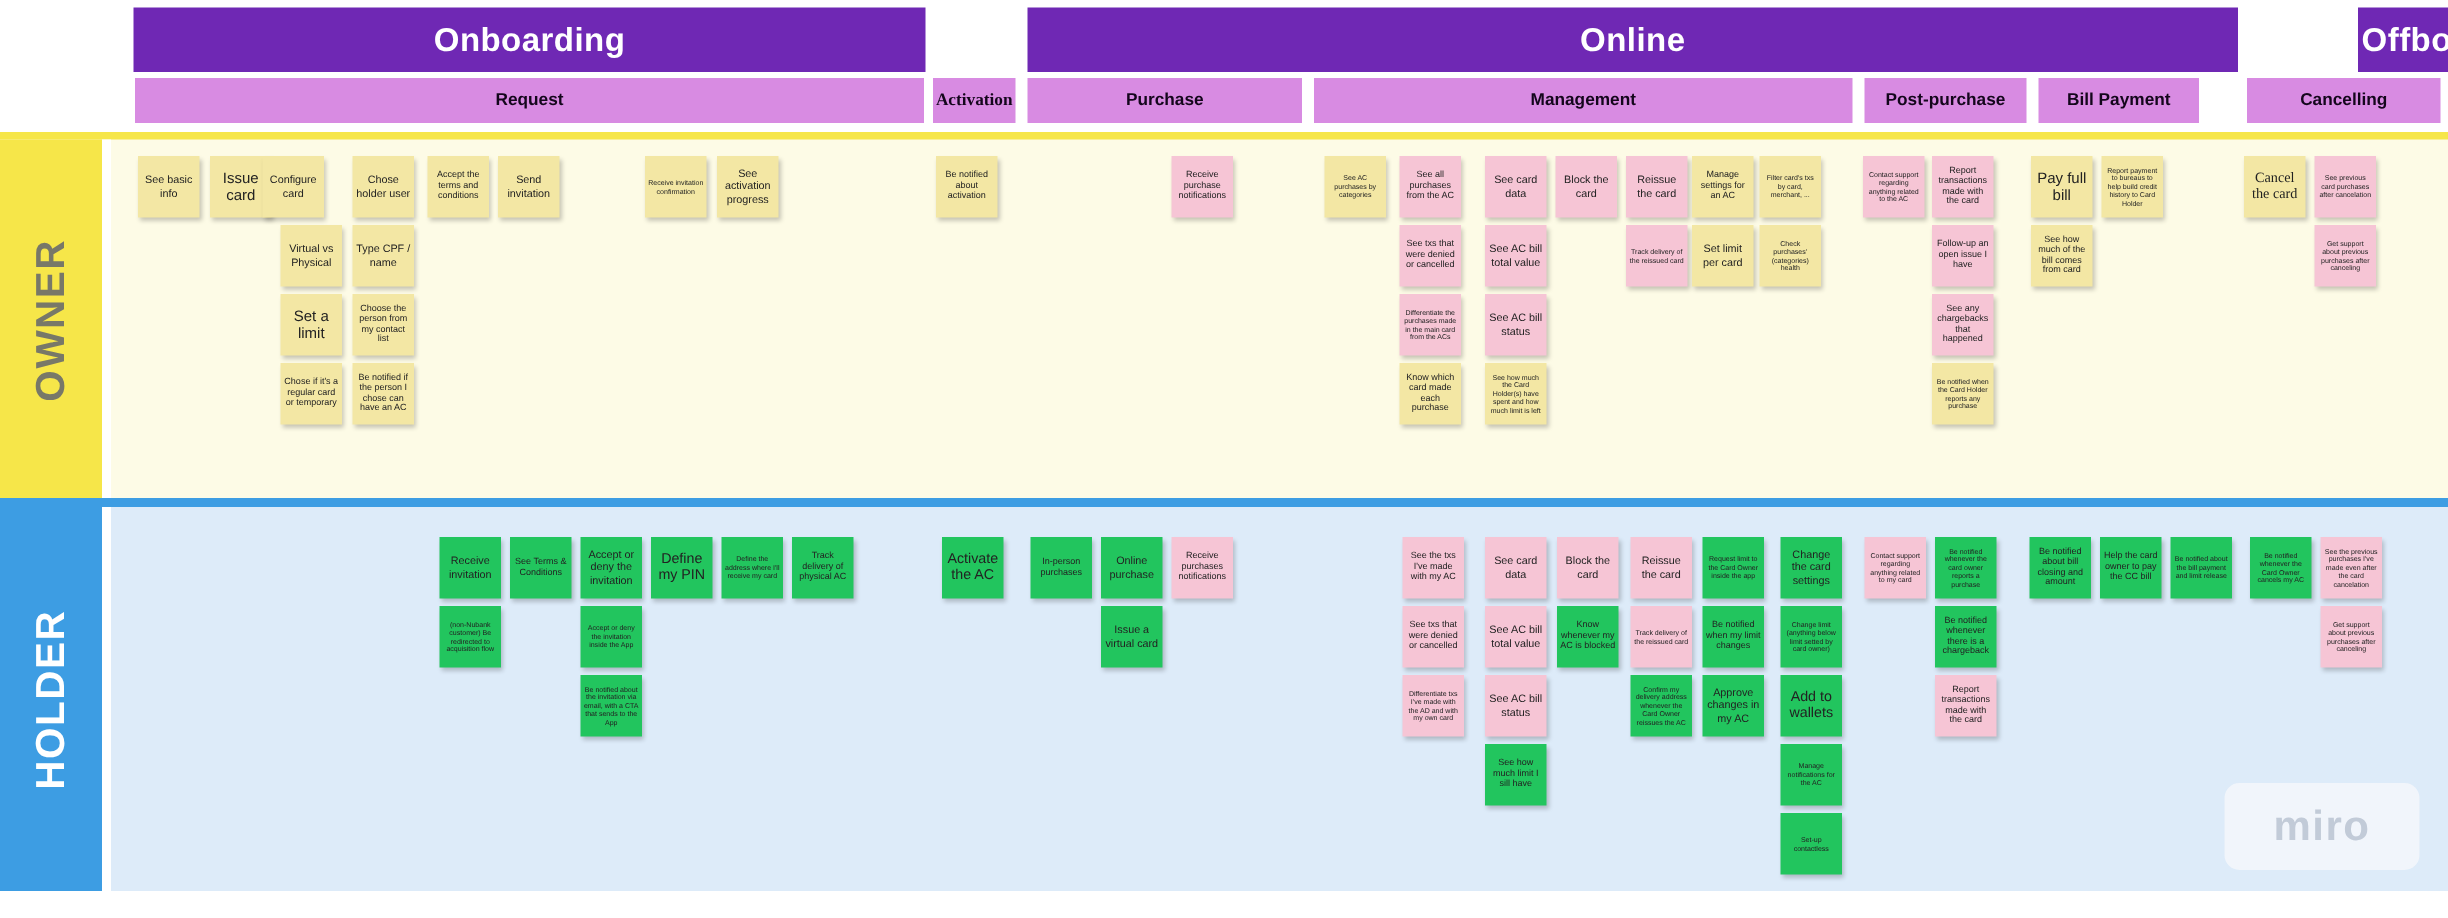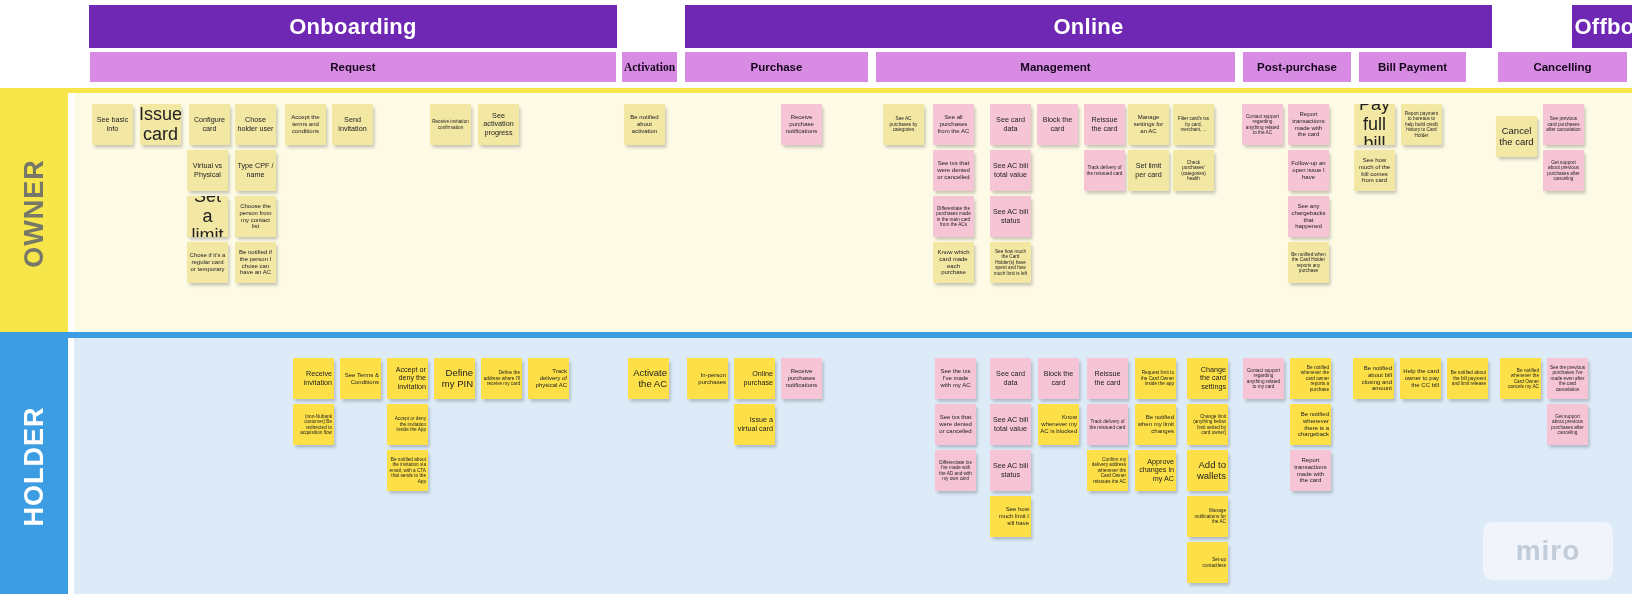--- a/index.html
+++ b/index.html
@@ -32,22 +32,22 @@
   }
   .lane-gap{position:absolute;left:68px;top:0;bottom:0;width:6px;background:#ffffff;}
   .sticky{
     position:absolute;width:41px;height:41px;box-sizing:border-box;padding:2px;
     display:flex;align-items:center;justify-content:center;text-align:center;
     color:#222222;line-height:1.14;overflow:hidden;
     box-shadow:1.5px 2.5px 3px rgba(0,0,0,0.22);
   }
   .c-yellow{background:#f3e7a4;}
   .c-pink{background:#f6c5d5;}
-  .c-blue{background:#fde047;text-align:right;}
-  .s-xl{font-size:18px;line-height:1.1;}
+  .c-blue{background:#22c55e;}
+  .s-xl{font-size:10px;line-height:1.1;}
   .s-lg{font-size:9.5px;}
   .s-md{font-size:7.2px;}
   .s-sm{font-size:6px;}
   .s-xs{font-size:4.7px;}
   .miro{
     position:absolute;left:1483px;top:522px;width:130px;height:58px;border-radius:10px;
     background:rgba(244,247,251,0.85);display:flex;align-items:center;justify-content:center;
     color:#c2cbd8;font-size:28px;font-weight:bold;letter-spacing:1px;
   }
 </style>
@@ -80,21 +80,21 @@
       <div class="stage" style="left: 622px; width: 55px; font-family: Liberation Serif, serif;">Activation</div>
       <div class="stage" style="left: 685px; width: 183px;">Purchase</div>
       <div class="stage" style="left: 876px; width: 359px;">Management</div>
       <div class="stage" style="left: 1243px; width: 108px;">Post-purchase</div>
       <div class="stage" style="left: 1359px; width: 107px;">Bill Payment</div>
       <div class="stage" style="left: 1498px; width: 129px;">Cancelling</div>
     </div>
   <div id="stickies">
       <div class="sticky c-yellow s-md" style="left: 92px; top: 104px;">See basic info</div>
       <div class="sticky c-yellow s-xl" style="left: 140px; top: 104px;">Issue card</div>
-      <div class="sticky c-yellow s-md" style="left: 189px; top: 104px;">Configure card</div>
+      <div class="sticky c-yellow s-md" style="left: 175px; top: 104px;">Configure card</div>
       <div class="sticky c-yellow s-md" style="left: 187px; top: 150px;">Virtual vs Physical</div>
       <div class="sticky c-yellow s-xl" style="left: 187px; top: 196px;">Set a limit</div>
       <div class="sticky c-yellow s-sm" style="left: 187px; top: 242px;">Chose if it's a regular card or temporary</div>
       <div class="sticky c-yellow s-md" style="left: 235px; top: 104px;">Chose holder user</div>
       <div class="sticky c-yellow s-md" style="left: 235px; top: 150px;">Type CPF / name</div>
       <div class="sticky c-yellow s-sm" style="left: 235px; top: 196px;">Choose the person from my contact list</div>
       <div class="sticky c-yellow s-sm" style="left: 235px; top: 242px;">Be notified if the person I chose can have an AC</div>
       <div class="sticky c-yellow s-sm" style="left: 285px; top: 104px;">Accept the terms and conditions</div>
       <div class="sticky c-yellow s-md" style="left: 332px; top: 104px;">Send invitation</div>
       <div class="sticky c-yellow s-xs" style="left: 430px; top: 104px;">Receive invitation confirmation</div>
@@ -118,21 +118,21 @@
       <div class="sticky c-yellow s-xs" style="left: 1173px; top: 104px;">Filter card's txs by card, merchant, ...</div>
       <div class="sticky c-yellow s-xs" style="left: 1173px; top: 150px;">Check purchases' (categories) health</div>
       <div class="sticky c-pink s-xs" style="left: 1242px; top: 104px;">Contact support regarding anything related to the AC</div>
       <div class="sticky c-pink s-sm" style="left: 1288px; top: 104px;">Report transactions made with the card</div>
       <div class="sticky c-pink s-sm" style="left: 1288px; top: 150px;">Follow-up an open issue I have</div>
       <div class="sticky c-pink s-sm" style="left: 1288px; top: 196px;">See any chargebacks that happened</div>
       <div class="sticky c-yellow s-xs" style="left: 1288px; top: 242px;">Be notified when the Card Holder reports any purchase</div>
       <div class="sticky c-yellow s-xl" style="left: 1354px; top: 104px;">Pay full bill</div>
       <div class="sticky c-yellow s-sm" style="left: 1354px; top: 150px;">See how much of the bill comes from card</div>
       <div class="sticky c-yellow s-xs" style="left: 1401px; top: 104px;">Report payment to bureaus to help build credit history to Card Holder</div>
-      <div class="sticky c-yellow s-lg" style="left: 1496px; top: 116px;">Cancel the card</div>
+      <div class="sticky c-yellow s-lg" style="left: 1496px; top: 104px; font-family: Liberation Serif, serif;">Cancel the card</div>
       <div class="sticky c-pink s-xs" style="left: 1543px; top: 104px;">See previous card purchases after cancelation</div>
       <div class="sticky c-pink s-xs" style="left: 1543px; top: 150px;">Get support about previous purchases after canceling</div>
       <div class="sticky c-blue s-md" style="left: 293px; top: 358px;">Receive invitation</div>
       <div class="sticky c-blue s-xs" style="left: 293px; top: 404px;">(non-Nubank customer) Be redirected to acquisition flow</div>
       <div class="sticky c-blue s-sm" style="left: 340px; top: 358px;">See Terms &amp; Conditions</div>
       <div class="sticky c-blue s-md" style="left: 387px; top: 358px;">Accept or deny the invitation</div>
       <div class="sticky c-blue s-xs" style="left: 387px; top: 404px;">Accept or deny the invitation inside the App</div>
       <div class="sticky c-blue s-xs" style="left: 387px; top: 450px;">Be notified about the invitation via email, with a CTA that sends to the App</div>
       <div class="sticky c-blue s-lg" style="left: 434px; top: 358px;">Define my PIN</div>
       <div class="sticky c-blue s-xs" style="left: 481px; top: 358px;">Define the address where I'll receive my card</div>

